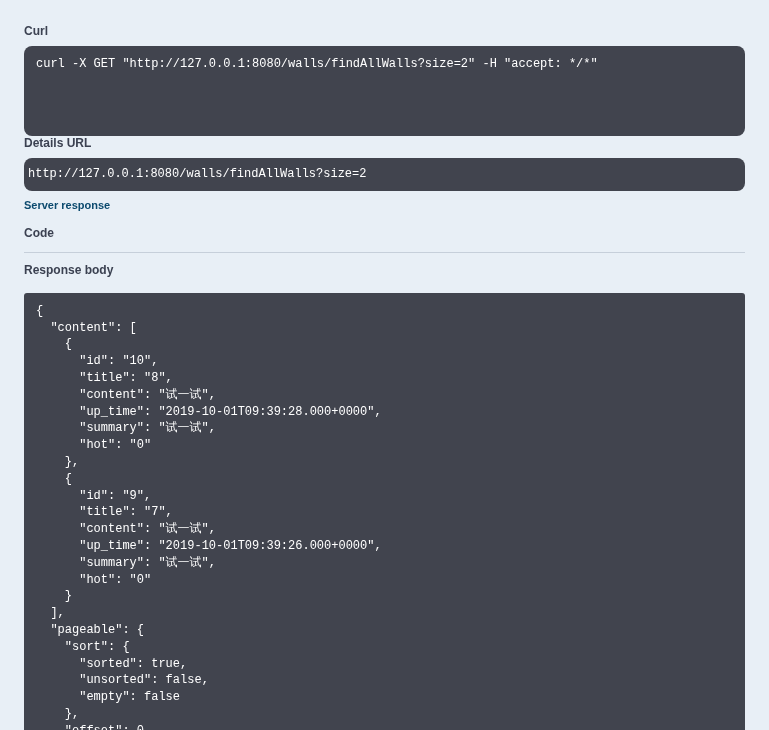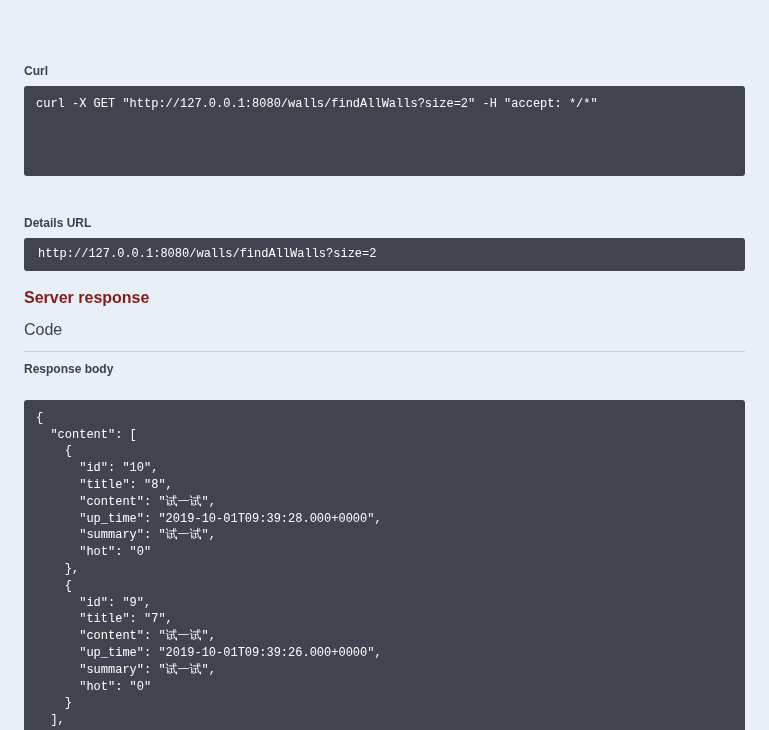--- a/index.html
+++ b/index.html
@@ -9,72 +9,70 @@
       font-size: 13px;
       color: #3b4151;
       padding: 24px;
       width: 769px;
     }
     .section-label {
       font-size: 12px;
       font-weight: 700;
       color: #3b4151;
       margin-bottom: 8px;
-      margin-top: 40px;
     }
     .code-block {
       background: #41444e;
       color: #ffffff;
       font-family: Consolas, Monaco, "Courier New", monospace;
       font-size: 12px;
       padding: 10px 12px;
-      border-radius: 3px;
-      margin-bottom: 18px;
+      border-radius: 8px;
       white-space: pre-wrap;
       word-break: break-all;
       line-height: 1.4;
     }
     .curl-block { min-height: 90px; }
-    .url-block { padding: 8px 14px; }
+    .url-block { padding: 8px 4px; }
     .server-label {
-      font-size: 16px;
+      font-size: 11px;
       font-weight: 700;
-      color: #7f1d1d;
+      color: #0c4a6e;
       margin-bottom: 14px;
-      margin-top: 17px;
+      margin-top: 8px;
     }
     .row {
       display: flex;
       align-items: flex-start;
     }
     .col-code { width: 248px; flex-shrink: 0; }
     .col-details { flex: 1; }
     .header-row {
       padding-bottom: 12px;
     }
     .header-row .label {
-      font-size: 16px;
-      font-weight: 400;
+      font-size: 12px;
+      font-weight: 700;
       color: #3b4151;
     }
     .divider {
       border: none;
       border-top: 1px solid #c6cfda;
       margin-bottom: 10px;
     }
     .status-code {
       font-size: 13px;
       color: #3b4151;
       padding-top: 2px;
     }
     .response-label {
       font-size: 12px;
       font-weight: 700;
       color: #3b4151;
-      margin-bottom: 24px;
+      margin-bottom: 16px;
     }
     .response-body {
       background: #41444e;
       color: #ffffff;
       font-family: Consolas, Monaco, "Courier New", monospace;
       font-size: 12px;
       padding: 10px 12px;
       border-radius: 3px;
       white-space: pre;
       line-height: 1.4;

